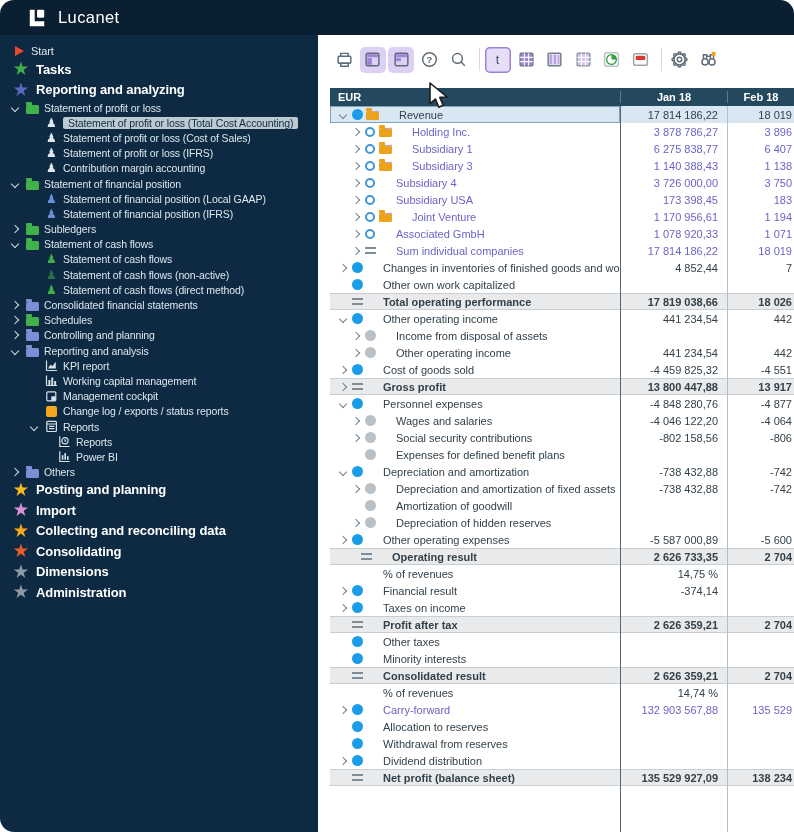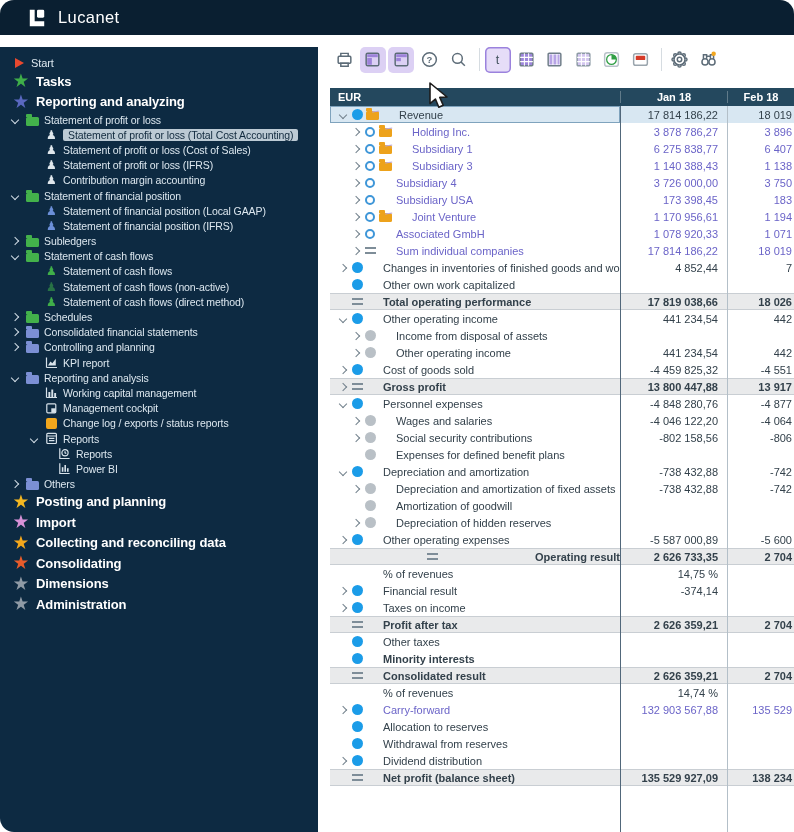--- a/index.html
+++ b/index.html
@@ -4,21 +4,21 @@
 <style>
   html,body{margin:0;padding:0;background:#fff;}
   .app{position:relative;width:794px;height:832px;border-radius:14px;overflow:hidden;
        font-family:"Liberation Sans",sans-serif;background:#fff;}
   
   .topbar{position:absolute;left:0;top:0;width:794px;height:35px;background:#0a1f31;
           display:flex;align-items:center;padding-left:27px;box-sizing:border-box;}
   .brand{color:#fff;font-size:16.5px;letter-spacing:.4px;margin-left:11px;}
   
   .sidebar{position:absolute;left:0;top:35px;width:356px;bottom:0;background:#0d2a42;
-           padding-top:7px;box-sizing:border-box;overflow:hidden;margin-top:12px;}
+           padding-top:7px;box-sizing:border-box;overflow:hidden;}
   .srow{display:flex;align-items:center;height:15.2px;color:#dce7ef;font-size:10.5px;white-space:nowrap;}
   .srow.small{height:17px;font-size:11px;}
   .srow.top{height:20.5px;font-size:13px;font-weight:bold;color:#fff;}
   .srow.lv0{padding-left:12px;}
   .srow.lv1{padding-left:12px;}
   .srow.lv2{padding-left:31px;}
   .srow.lv3{padding-left:44px;}
   .schev{width:13px;flex:none;display:flex;align-items:center;}
   .sicon{width:15px;flex:none;display:flex;justify-content:center;align-items:center;}
   .srow.top .sicon{width:18px;}
@@ -212,60 +212,60 @@
         <span class="sicon">
           <span class="i-pawn" style="color:#3fae49">♟</span>
         </span>
         <span class="slabel">Statement of cash flows (direct method)</span>
       </div>
       <div class="srow lv1">
         <span class="schev">
           <i class="chev right"></i>
         </span>
         <span class="sicon">
-          <span class="folder" style="background:#43b14b"></span>
-        </span>
-        <span class="slabel">Schedules</span>
+          <span class="folder" style="background:#7b8fd4"></span>
+        </span>
+        <span class="slabel">Consolidated financial statements</span>
       </div>
       <div class="srow lv1">
         <span class="schev">
           <i class="chev right"></i>
         </span>
         <span class="sicon">
-          <span class="folder" style="background:#7b8fd4"></span>
-        </span>
-        <span class="slabel">Consolidated financial statements</span>
+          <span class="folder" style="background:#43b14b"></span>
+        </span>
+        <span class="slabel">Schedules</span>
       </div>
       <div class="srow lv1">
         <span class="schev">
           <i class="chev right"></i>
         </span>
         <span class="sicon">
           <span class="folder" style="background:#7b8fd4"></span>
         </span>
         <span class="slabel">Controlling and planning</span>
+      </div>
+      <div class="srow lv1">
+        <span class="schev">
+          <i class="chev down"></i>
+        </span>
+        <span class="sicon">
+          <span class="folder" style="background:#7b8fd4"></span>
+        </span>
+        <span class="slabel">Reporting and analysis</span>
       </div>
       <div class="srow lv2">
         <span class="schev"></span>
         <span class="sicon">
           <svg width="13" height="13" viewBox="0 0 13 13" fill="none" stroke="#d7e2ea" stroke-width="1.2">
             <path d="M1.5 11.5 V1.5 M1.5 11.5 H12"></path>
             <path d="M3 9.5 L5.5 5.5 L7.3 7.3 L10.8 2.8 V9.5 Z" fill="#d7e2ea" stroke="none"></path>
           </svg>
         </span>
         <span class="slabel">KPI report</span>
-      </div>
-      <div class="srow lv1">
-        <span class="schev">
-          <i class="chev down"></i>
-        </span>
-        <span class="sicon">
-          <span class="folder" style="background:#7b8fd4"></span>
-        </span>
-        <span class="slabel">Reporting and analysis</span>
       </div>
       <div class="srow lv2">
         <span class="schev"></span>
         <span class="sicon">
           <svg width="13" height="13" viewBox="0 0 13 13" fill="none" stroke="#d7e2ea" stroke-width="1.2">
             <path d="M1.5 11.5 V1.5 M1.5 11.5 H12"></path>
             <rect x="3.4" y="6" width="1.9" height="5" fill="#d7e2ea" stroke="none"></rect>
             <rect x="6.3" y="3.5" width="1.9" height="7.5" fill="#d7e2ea" stroke="none"></rect>
             <rect x="9.2" y="7" width="1.9" height="4" fill="#d7e2ea" stroke="none"></rect>
           </svg>
@@ -832,21 +832,21 @@
               </span>
               <span class="t-bullet">
                 <span class="dot blue"></span>
               </span>
               <span class="t-label">Other operating expenses</span>
             </div>
             <div class="jan">-5 587 000,89</div>
             <div class="feb">-5 600</div>
           </div>
           <div class="grow sum">
-            <div class="name" style="padding-left: 4px; justify-content: space-between;">
+            <div class="name" style="padding-left: 15px;">
               <span class="t-chev"></span>
               <span class="t-bullet">
                 <span class="eq"></span>
               </span>
               <span class="t-label">Operating result</span>
             </div>
             <div class="jan">2 626 733,35</div>
             <div class="feb">2 704</div>
           </div>
           <div class="grow">
@@ -900,21 +900,21 @@
               <span class="t-chev"></span>
               <span class="t-bullet">
                 <span class="dot blue"></span>
               </span>
               <span class="t-label">Other taxes</span>
             </div>
             <div class="jan"></div>
             <div class="feb"></div>
           </div>
           <div class="grow">
-            <div class="name" style="padding-left: 6px; font-weight: bold;">
+            <div class="name" style="padding-left: 6px;">
               <span class="t-chev"></span>
               <span class="t-bullet">
                 <span class="dot blue"></span>
               </span>
               <span class="t-label">Minority interests</span>
             </div>
             <div class="jan"></div>
             <div class="feb"></div>
           </div>
           <div class="grow sum">

